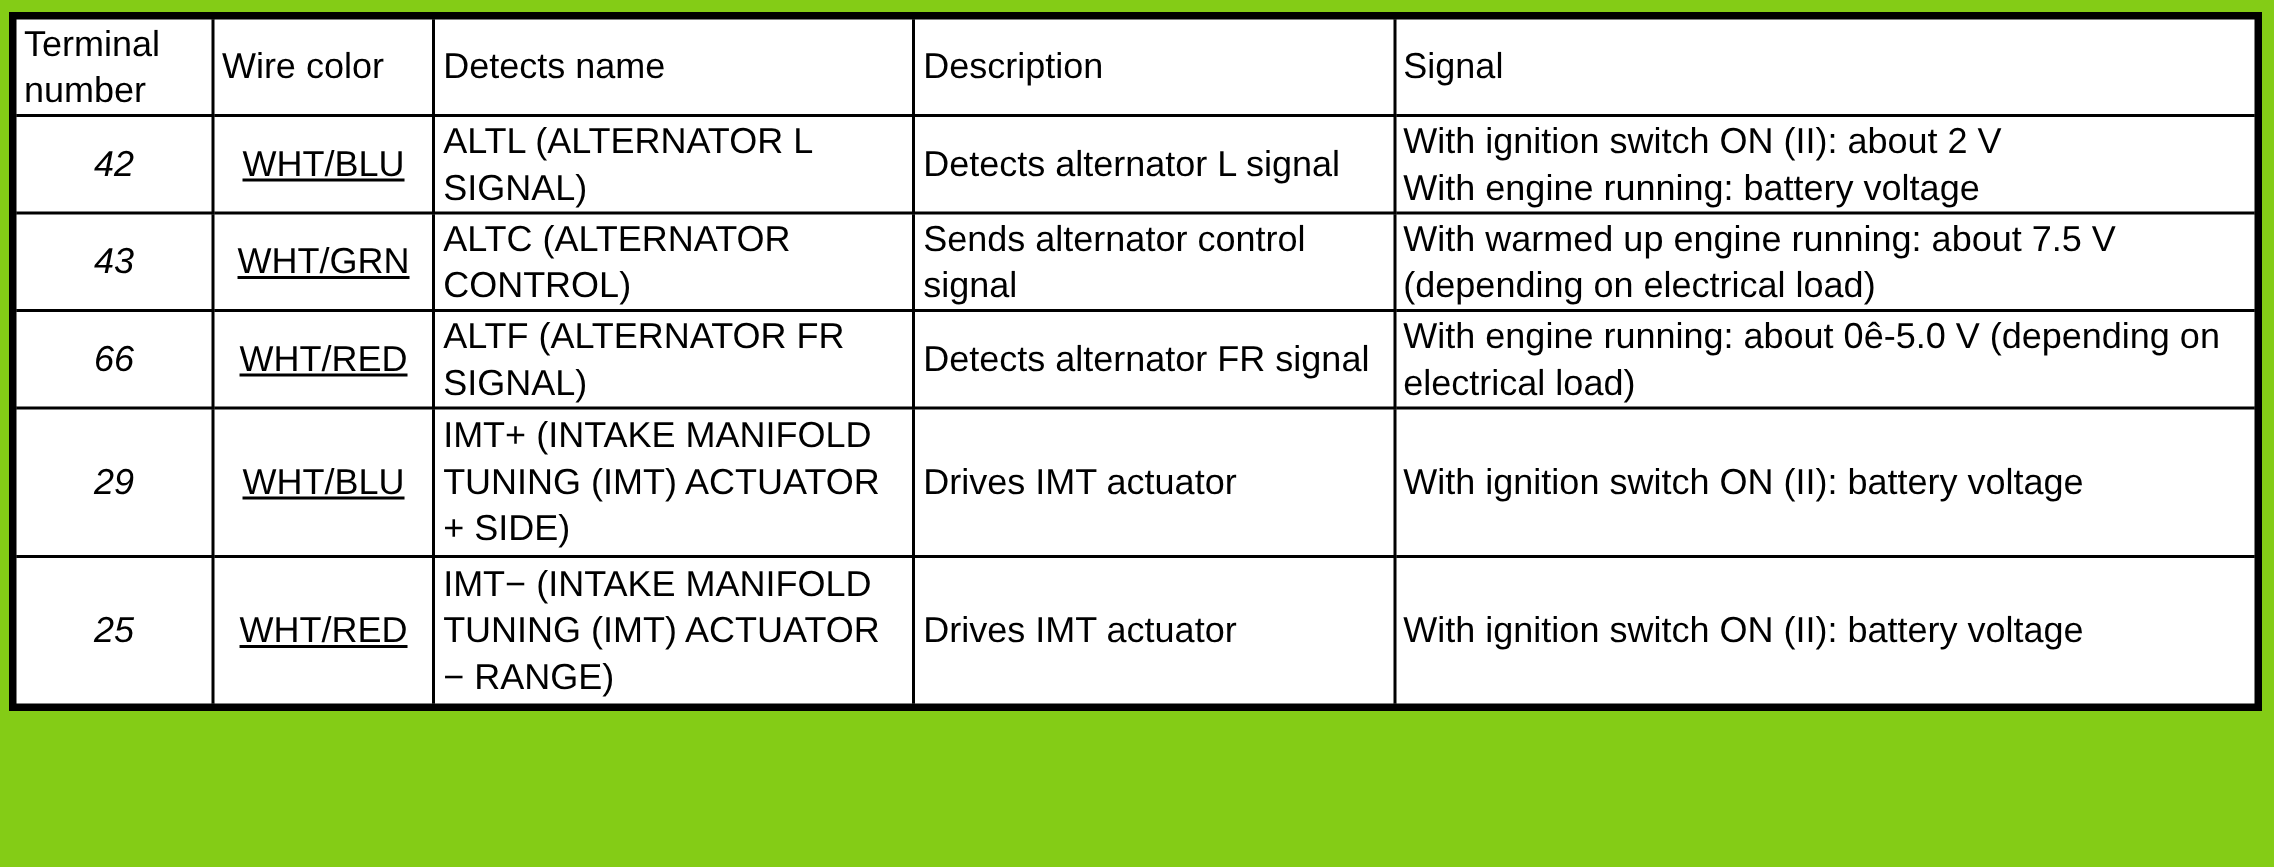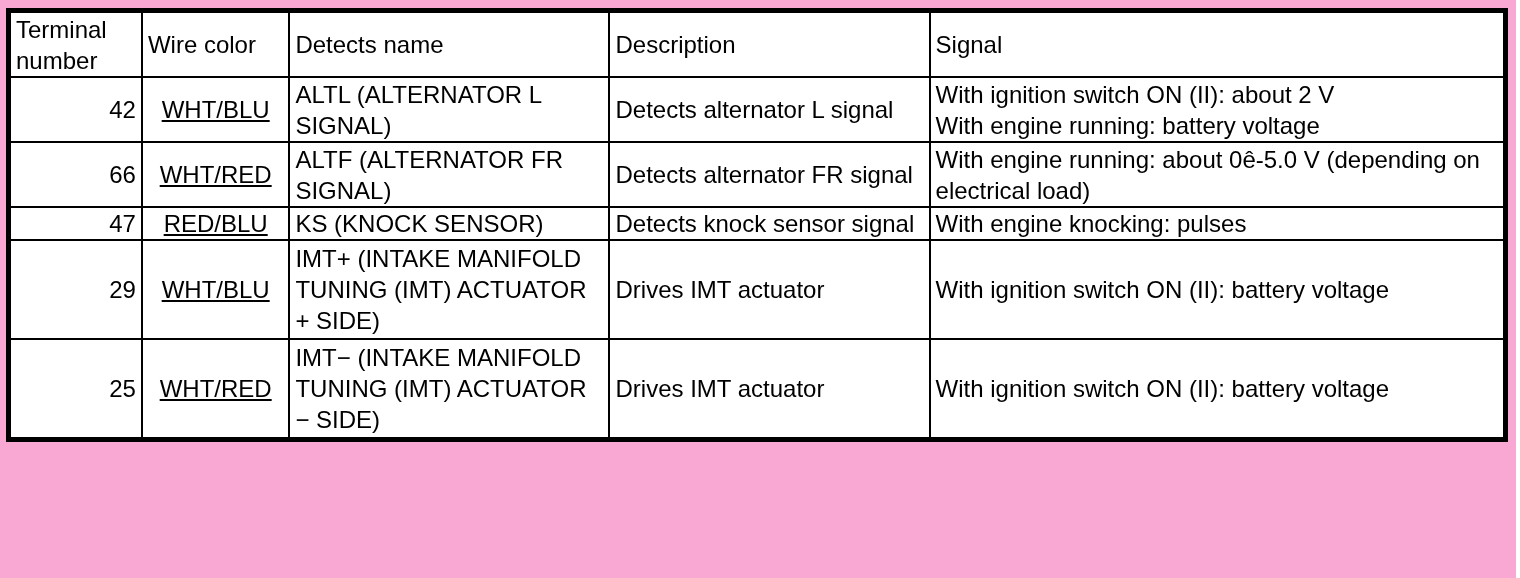--- a/index.html
+++ b/index.html
@@ -13,21 +13,21 @@
     height: 578px;
     font-family: "Liberation Sans", sans-serif;
     color: #000000;
     overflow: hidden;
   }
 
   #sheet {
     position: relative;
     width: 1516px;
     height: 578px;
-    background: #f9a8d4;
+    background: #84cc16;
   }
 
   table.terminal-table {
     position: absolute;
     left: 6px;
     top: 8px;
     width: 1502px;
     border-collapse: collapse;
     table-layout: fixed;
     background: #ffffff;
@@ -58,21 +58,22 @@
   
   thead th {
     text-align: left;
     vertical-align: middle;
     border-bottom-width: 4px;
     height: 63px;
   }
 
   
   tbody td.term {
-    text-align: right;
+    text-align: center;
+    font-style: italic;
   }
   tbody td.wire {
     text-align: center;
     text-decoration: underline;
   }
   tbody td.name,
   tbody td.desc,
   tbody td.sig {
     text-align: left;
   }
@@ -112,49 +113,52 @@
     <tr class="h-2line">
           <td class="term">42</td>
           <td class="wire">WHT/BLU</td>
           <td class="name">ALTL (ALTERNATOR L
 SIGNAL)</td>
           <td class="desc">Detects alternator L signal</td>
           <td class="sig">With ignition switch ON (II): about 2 V
 With engine running: battery voltage</td>
         </tr>
         <tr class="h-2line">
+          <td class="term">43</td>
+          <td class="wire">WHT/GRN</td>
+          <td class="name">ALTC (ALTERNATOR
+CONTROL)</td>
+          <td class="desc">Sends alternator control
+signal</td>
+          <td class="sig">With warmed up engine running: about 7.5 V
+(depending on electrical load)</td>
+        </tr>
+        <tr class="h-2line">
           <td class="term">66</td>
           <td class="wire">WHT/RED</td>
           <td class="name">ALTF (ALTERNATOR FR
 SIGNAL)</td>
           <td class="desc">Detects alternator FR signal</td>
           <td class="sig">With engine running: about 0ê-5.0 V (depending on
 electrical load)</td>
-        </tr>
-        <tr class="h-1line">
-          <td class="term">47</td>
-          <td class="wire">RED/BLU</td>
-          <td class="name">KS (KNOCK SENSOR)</td>
-          <td class="desc">Detects knock sensor signal</td>
-          <td class="sig">With engine knocking: pulses</td>
         </tr>
         <tr class="h-3line">
           <td class="term">29</td>
           <td class="wire">WHT/BLU</td>
           <td class="name">IMT+ (INTAKE MANIFOLD
 TUNING (IMT) ACTUATOR
 + SIDE)</td>
           <td class="desc">Drives IMT actuator</td>
           <td class="sig">With ignition switch ON (II): battery voltage</td>
         </tr>
         <tr class="h-3line">
           <td class="term">25</td>
           <td class="wire">WHT/RED</td>
           <td class="name">IMT− (INTAKE MANIFOLD
 TUNING (IMT) ACTUATOR
-− SIDE)</td>
+− RANGE)</td>
           <td class="desc">Drives IMT actuator</td>
           <td class="sig">With ignition switch ON (II): battery voltage</td>
         </tr>
       </tbody>
   </table>
 
 </div>
 
 </body></html>

